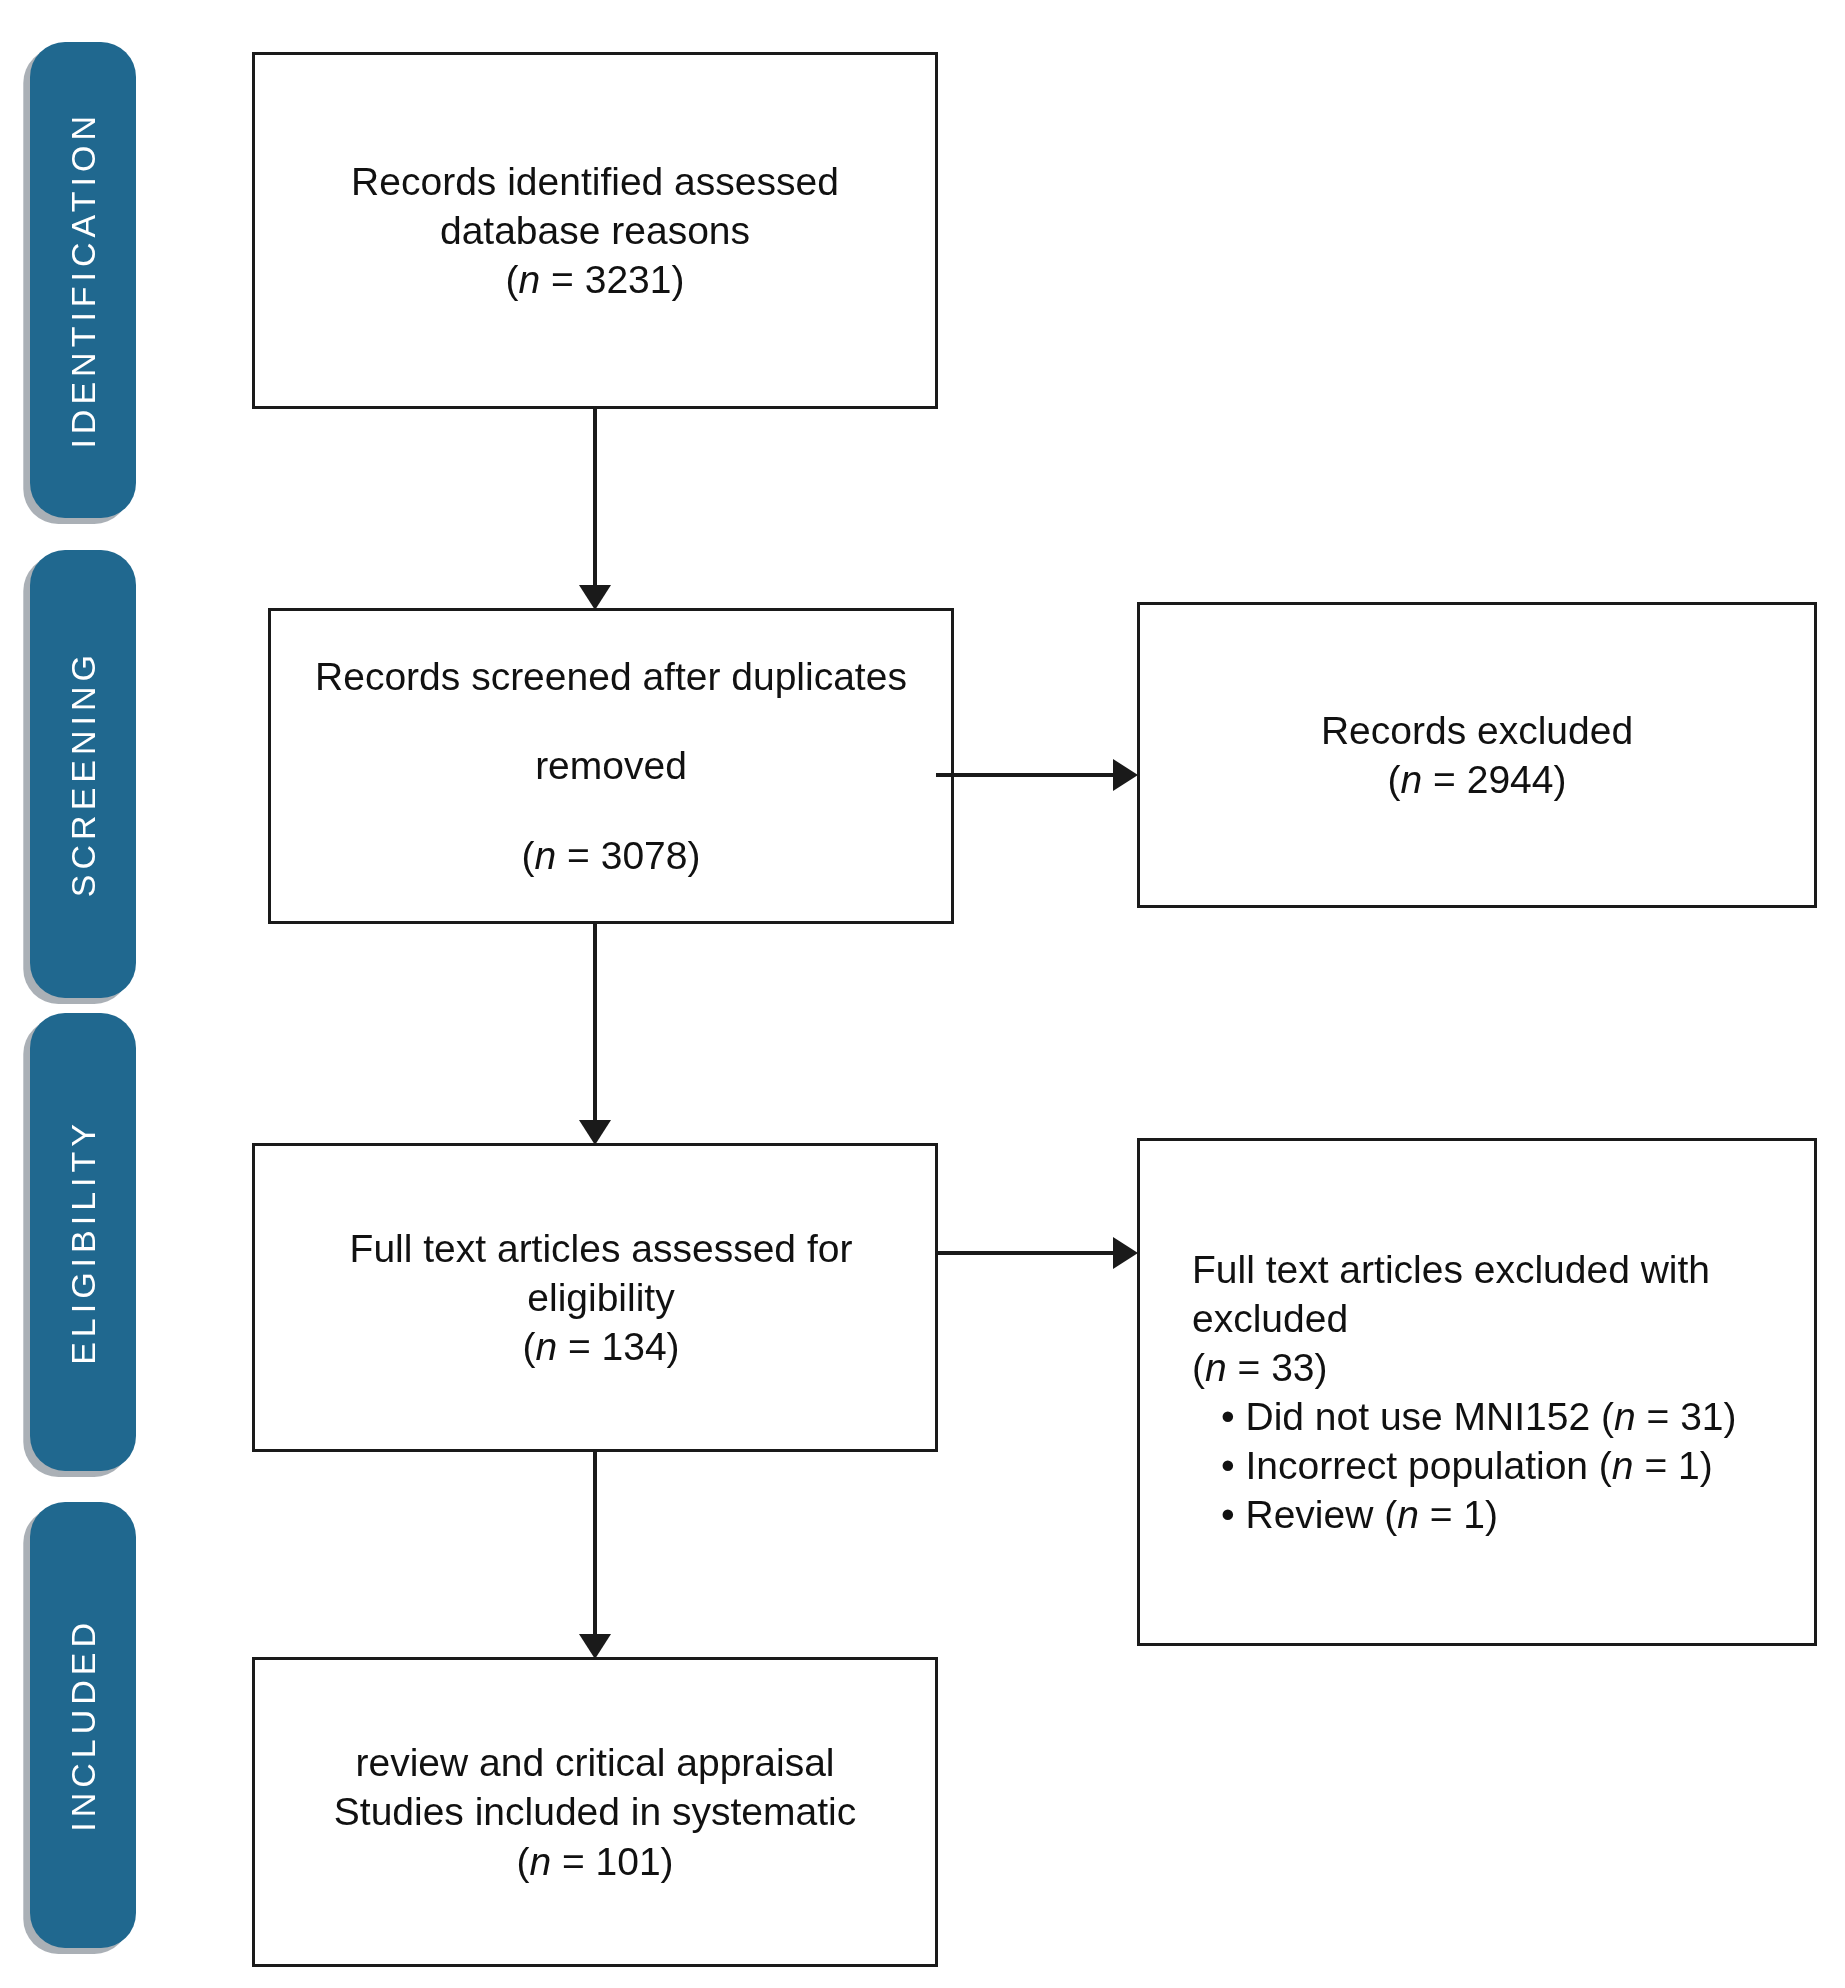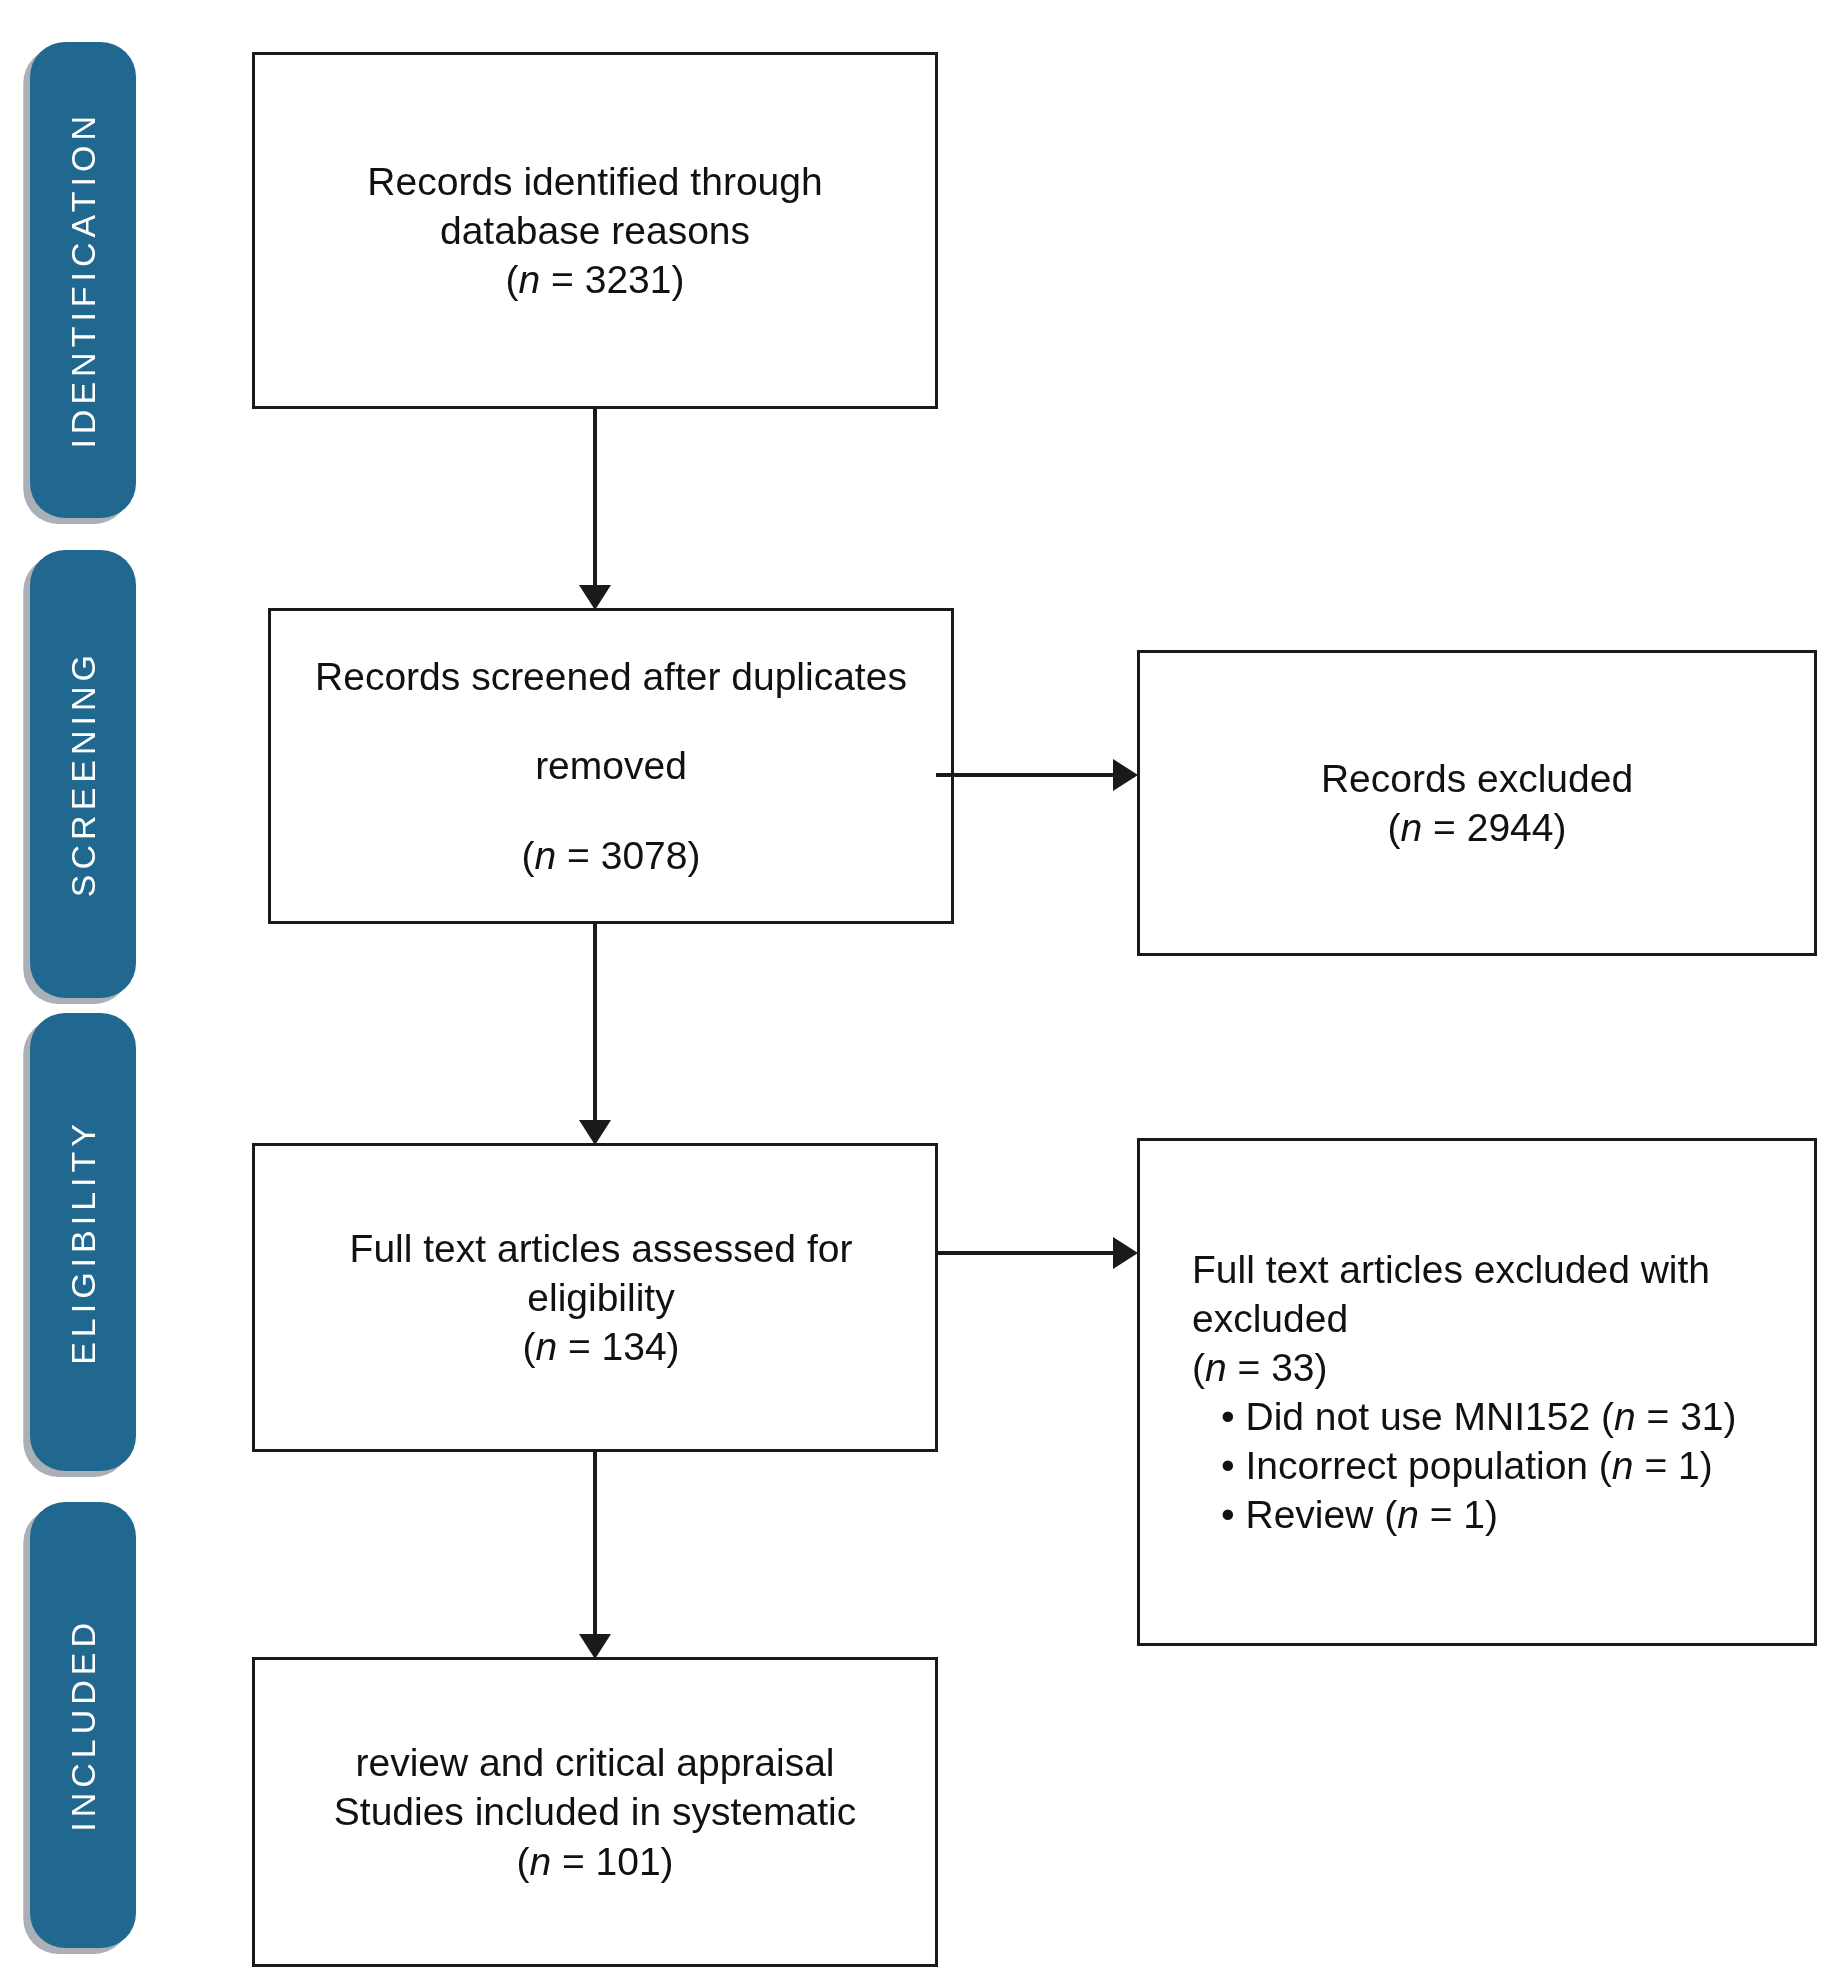--- a/index.html
+++ b/index.html
@@ -51,21 +51,21 @@
     flex-direction: column;
     justify-content: center;
     align-items: center;
     font-size: 39px;
     line-height: 1.26;
     text-align: center;
   }
   .box .line { white-space: nowrap; }
   #box-identified  { left: 252px;  top: 52px;   width: 686px; height: 357px; }
   #box-screened    { left: 268px;  top: 608px;  width: 686px; height: 316px; gap: 40px; }
-  #box-excluded    { left: 1137px; top: 650px;  width: 680px; height: 306px; }
+  #box-excluded    { left: 1137px; top: 602px;  width: 680px; height: 306px; }
   #box-fulltext    { left: 252px;  top: 1143px; width: 686px; height: 309px; padding-left: 12px; }
   #box-ft-excluded { left: 1137px; top: 1138px; width: 680px; height: 508px;
                      align-items: flex-start; text-align: left;
                      padding-left: 52px; padding-right: 25px; }
   #box-included    { left: 252px;  top: 1657px; width: 686px; height: 310px; }
   #box-ft-excluded .indent { margin-left: 29px; }
 
   
   .varrow { position: absolute; width: 32px; }
   .varrow .shaft {
@@ -113,21 +113,21 @@
     <span>SCREENING</span>
   </div>
   <div class="pill" id="pill-eligibility">
     <span>ELIGIBILITY</span>
   </div>
   <div class="pill" id="pill-included">
     <span>INCLUDED</span>
   </div>
 
   <div class="box" id="box-identified">
-    <div class="line">Records identified through</div>
+    <div class="line">Records identified assessed</div>
     <div class="line">database reasons</div>
     <div class="line">(<i>n</i> = 3231)</div>
   </div>
 
   <div class="box" id="box-screened">
     <div class="line">Records screened after duplicates</div>
     <div class="line">removed</div>
     <div class="line">(<i>n</i> = 3078)</div>
   </div>
 

